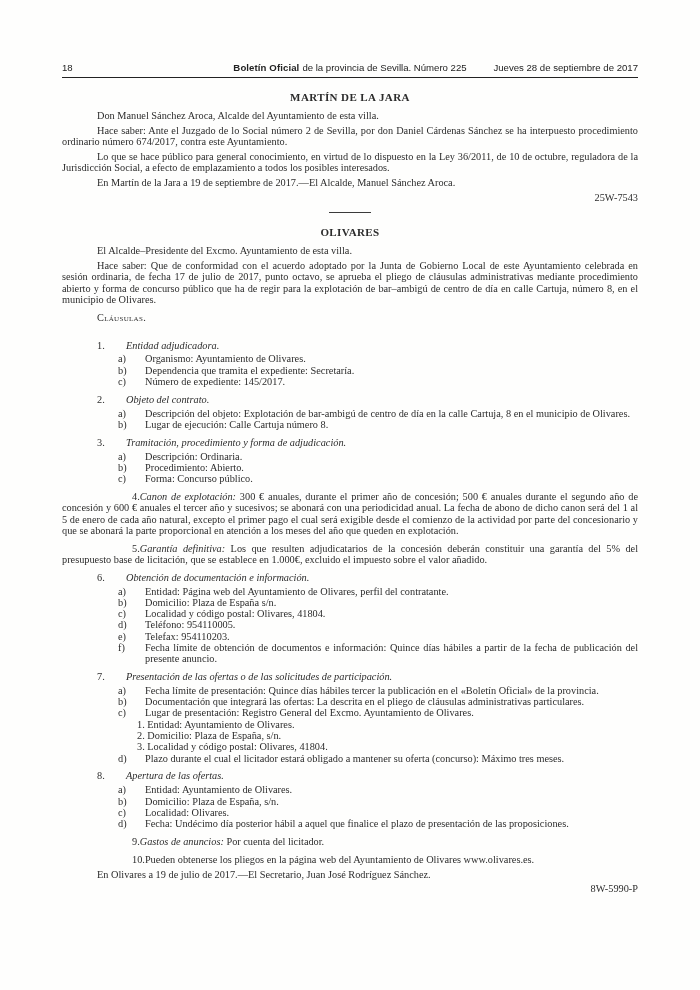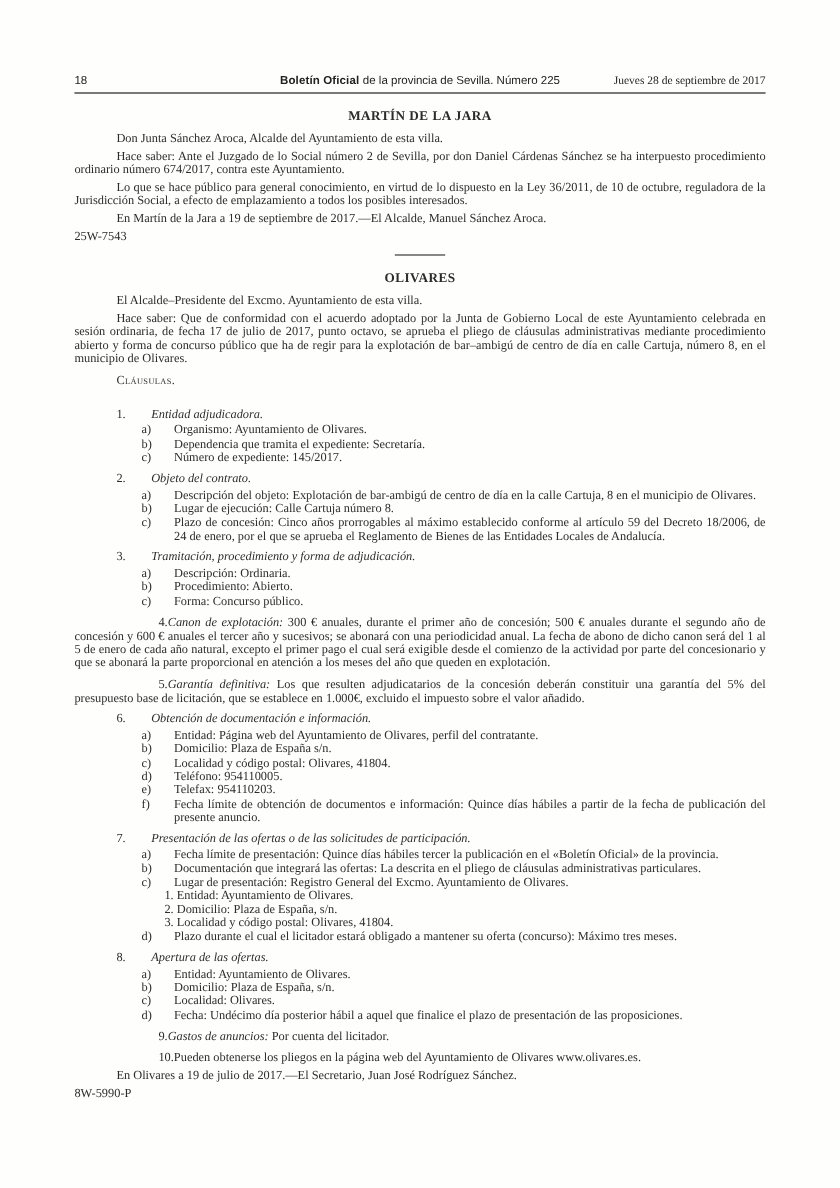--- a/index.html
+++ b/index.html
@@ -25,21 +25,21 @@
     grid-template-columns: 1fr auto 1fr;
     align-items: baseline;
     font-family: "Liberation Sans", "DejaVu Sans", sans-serif;
     font-size: 9.6px;
     color: #222;
   }
   .pg-header .pgnum { justify-self: start; }
   .pg-header .masthead { justify-self: center; white-space: nowrap; }
   .pg-header .masthead b { font-weight: 700; letter-spacing: 0.1px; }
   .pg-header .masthead .rest { margin-left: 3px; }
-  .pg-header .pgdate { justify-self: end; font-family: Liberation Serif, serif; }
+  .pg-header .pgdate { justify-self: end; }
   .header-rule {
     border: none;
     border-top: 1.6px solid #222;
     margin: 4px 0 0 0;
   }
   
   .muni-title {
     font-size: 11px;
     font-weight: bold;
     text-align: center;
@@ -47,22 +47,22 @@
     margin: 13px 0 7px 0;
     line-height: 12px;
   }
   
   .para {
     margin: 0 0 3.5px 0;
     text-align: justify;
     text-indent: 35px;
   }
   .ref {
-    margin: 1px 12px 4px 0;
-    text-align: left;
+    margin: 1px 0 4px 0;
+    text-align: right;
   }
   .divider {
     width: 42px;
     border-top: 1px solid #3b3b3b;
     margin: 9px auto 8px auto;
   }
   .sc-label {
     margin: 7px 0 16px 35px;
     font-variant: small-caps;
     letter-spacing: 0.3px;
@@ -104,21 +104,21 @@
 
   <header class="pg-header">
     <span class="pgnum">18</span>
     <span class="masthead"><b>Boletín Oficial</b><span class="rest">de la provincia de Sevilla. Número 225</span></span>
     <span class="pgdate">Jueves 28 de septiembre de 2017</span>
   </header>
   <hr class="header-rule">
 
   <section>
     <h2 class="muni-title">MARTÍN DE LA JARA</h2>
-    <p class="para">Don Junta Sánchez Aroca, Alcalde del Ayuntamiento de esta villa.</p>
+    <p class="para">Don Manuel Sánchez Aroca, Alcalde del Ayuntamiento de esta villa.</p>
     <p class="para">Hace saber: Ante el Juzgado de lo Social número 2 de Sevilla, por don Daniel Cárdenas Sánchez se ha interpuesto procedimiento ordinario número 674/2017, contra este Ayuntamiento.</p>
     <p class="para">Lo que se hace público para general conocimiento, en virtud de lo dispuesto en la Ley 36/2011, de 10 de octubre, reguladora de la Jurisdicción Social, a efecto de emplazamiento a todos los posibles interesados.</p>
     <p class="para">En Martín de la Jara a 19 de septiembre de 2017.—El Alcalde, Manuel Sánchez Aroca.</p>
     <p class="ref">25W-7543</p>
   </section>
 
   <div class="divider"></div>
 
   <section>
     <h2 class="muni-title">OLIVARES</h2>
@@ -130,21 +130,20 @@
       <p class="clause-head"><span class="cnum">1.</span><span class="ctitle">Entidad adjudicadora.</span></p>
       <p class="subitem"><span class="slabel">a)</span><span>Organismo: Ayuntamiento de Olivares.</span></p>
       <p class="subitem"><span class="slabel">b)</span><span>Dependencia que tramita el expediente: Secretaría.</span></p>
       <p class="subitem"><span class="slabel">c)</span><span>Número de expediente: 145/2017.</span></p>
     </div>
 
     <div>
       <p class="clause-head"><span class="cnum">2.</span><span class="ctitle">Objeto del contrato.</span></p>
       <p class="subitem"><span class="slabel">a)</span><span>Descripción del objeto: Explotación de bar-ambigú de centro de día en la calle Cartuja, 8 en el municipio de Olivares.</span></p>
       <p class="subitem"><span class="slabel">b)</span><span>Lugar de ejecución: Calle Cartuja número 8.</span></p>
-      <p class="subitem"><span class="slabel">c)</span><span>Plazo de concesión: Cinco años prorrogables al máximo establecido conforme al artículo 59 del Decreto 18/2006, de 24 de enero, por el que se aprueba el Reglamento de Bienes de las Entidades Locales de Andalucía.</span></p>
     </div>
 
     <div>
       <p class="clause-head"><span class="cnum">3.</span><span class="ctitle">Tramitación, procedimiento y forma de adjudicación.</span></p>
       <p class="subitem"><span class="slabel">a)</span><span>Descripción: Ordinaria.</span></p>
       <p class="subitem"><span class="slabel">b)</span><span>Procedimiento: Abierto.</span></p>
       <p class="subitem"><span class="slabel">c)</span><span>Forma: Concurso público.</span></p>
     </div>
 
     <p class="clause-inline"><span class="cnum">4.</span><span class="ilead">Canon de explotación:</span> <span>300 € anuales, durante el primer año de concesión; 500 € anuales durante el segundo año de concesión y 600 € anuales el tercer año y sucesivos; se abonará con una periodicidad anual. La fecha de abono de dicho canon será del 1 al 5 de enero de cada año natural, excepto el primer pago el cual será exigible desde el comienzo de la actividad por parte del concesionario y que se abonará la parte proporcional en atención a los meses del año que queden en explotación.</span></p>

